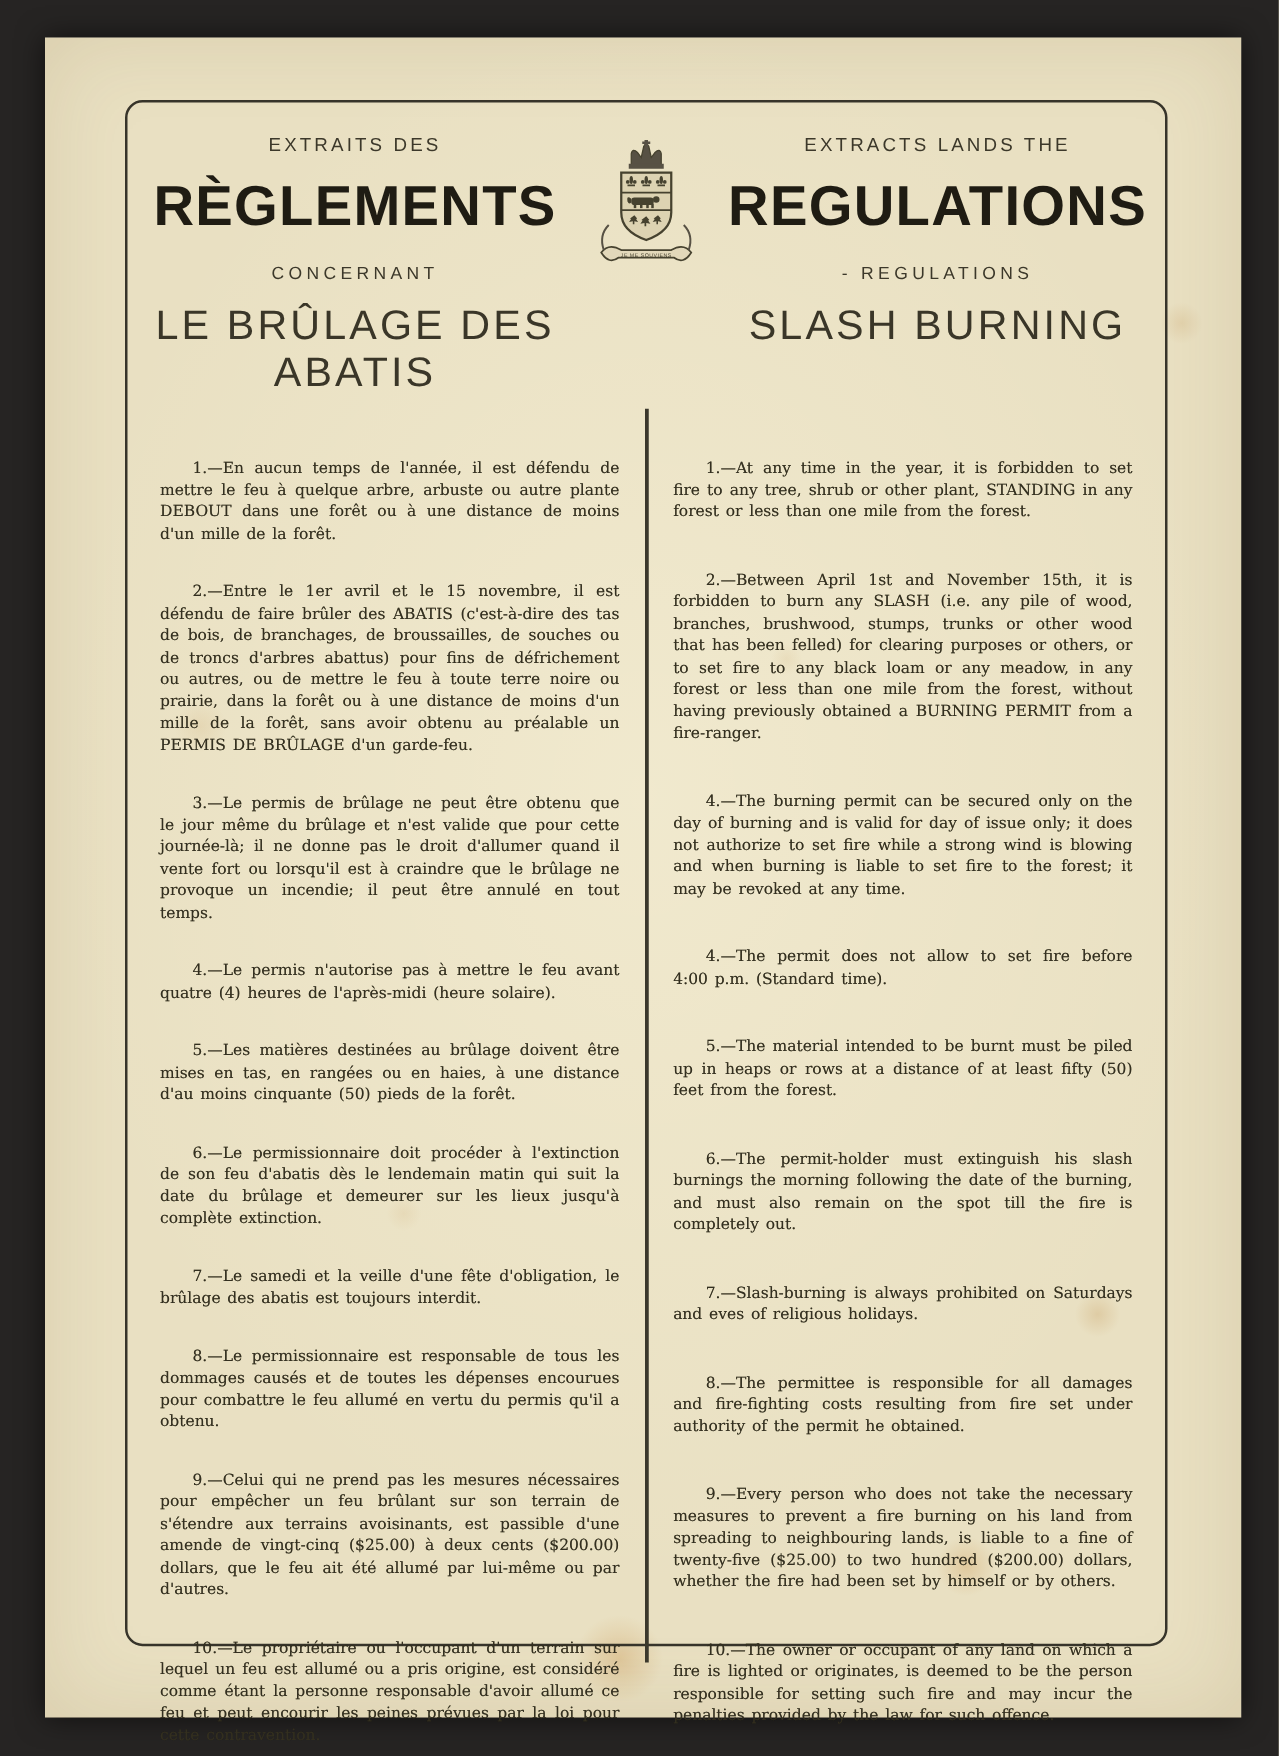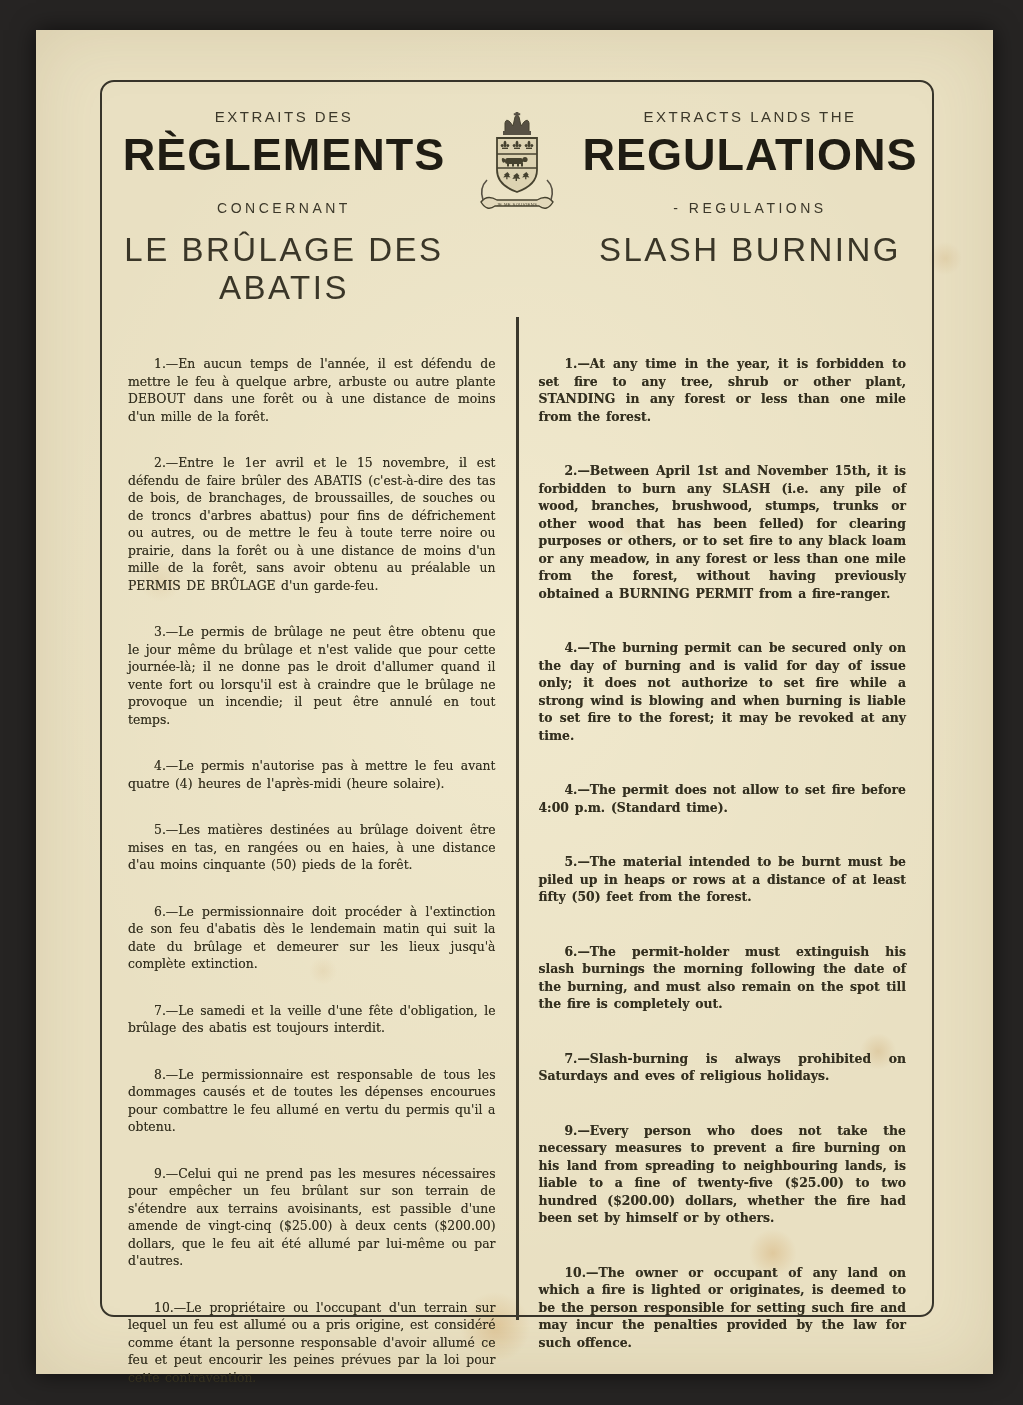--- a/index.html
+++ b/index.html
@@ -25,38 +25,38 @@
     box-shadow:0 0 22px rgba(0,0,0,.6), inset 0 0 70px rgba(120,90,40,.14);
   }
   .frame{
     position:absolute;left:64px;top:50px;width:830px;height:1233px;
     border:2px solid #37342a;border-radius:14px;
   }
   
   .header-row{display:flex;align-items:flex-start;padding:26px 8px 0;}
   .header-col{flex:1;text-align:center;color:#393527;}
   .crest-box{width:118px;display:flex;justify-content:center;padding-top:2px;}
-  .eyebrow{font-size:15px;letter-spacing:2.5px;font-weight:500;margin-bottom:7px;color:#3c382a;}
+  .eyebrow{font-size:15px;letter-spacing:2.5px;font-weight:500;margin-bottom:17px;color:#3c382a;}
   .big-title{font-size:45px;font-weight:700;letter-spacing:1px;color:#1f1c13;line-height:1.0;margin-bottom:23px;}
   .subline{font-size:14px;letter-spacing:3.5px;font-weight:500;margin-bottom:15px;color:#3c382a;}
   .subject{font-size:33px;letter-spacing:2.5px;font-weight:400;color:#3532256;color:#3a3628;}
   
   .main{display:flex;padding:0 26px;margin-top:6px;}
   .col{flex:1;display:flex;flex-direction:column;padding-top:42px;}
   .divider{width:3px;height:1003px;background:#3b382c;margin:4px 20px 0;flex:none;}
   .col p{
     margin:0 0 29px;
     text-align:justify;text-indent:26px;
     font-family:"DejaVu Serif",serif;
     font-size:12.4px;line-height:17.5px;
     color:#332f20;
     word-spacing:1.5px;
     text-shadow:0 0 .5px rgba(50,45,20,.55);
   }
-  .col.en p{margin-bottom:37px;font-weight:bold;}
+  .col.en p{margin-bottom:37px;}
   
   .footer{text-align:center;margin-top:14px;color:#45412f;}
   .footer .line1{font-size:17px;letter-spacing:2.5px;margin-bottom:10px;}
 </style>
 </head>
 <body>
 
 <div class="paper">
   <div class="frame">
 
@@ -153,20 +153,21 @@
       <div class="divider"></div>
 
       <section class="col en">
         <p>1.—At any time in the year, it is forbidden to set fire to any tree, shrub or other plant, STANDING in any forest or less than one mile from the forest.</p>
         <p>2.—Between April 1st and November 15th, it is forbidden to burn any SLASH (i.e. any pile of wood, branches, brushwood, stumps, trunks or other wood that has been felled) for clearing purposes or others, or to set fire to any black loam or any meadow, in any forest or less than one mile from the forest, without having previously obtained a BURNING PERMIT from a fire-ranger.</p>
         <p>4.—The burning permit can be secured only on the day of burning and is valid for day of issue only; it does not authorize to set fire while a strong wind is blowing and when burning is liable to set fire to the forest; it may be revoked at any time.</p>
         <p>4.—The permit does not allow to set fire before 4:00 p.m. (Standard time).</p>
         <p>5.—The material intended to be burnt must be piled up in heaps or rows at a distance of at least fifty (50) feet from the forest.</p>
         <p>6.—The permit-holder must extinguish his slash burnings the morning following the date of the burning, and must also remain on the spot till the fire is completely out.</p>
         <p>7.—Slash-burning is always prohibited on Saturdays and eves of religious holidays.</p>
+        <p>8.—The permittee is responsible for all damages and fire-fighting costs resulting from fire set under authority of the permit he obtained.</p>
         <p>9.—Every person who does not take the necessary measures to prevent a fire burning on his land from spreading to neighbouring lands, is liable to a fine of twenty-five ($25.00) to two hundred ($200.00) dollars, whether the fire had been set by himself or by others.</p>
         <p>10.—The owner or occupant of any land on which a fire is lighted or originates, is deemed to be the person responsible for setting such fire and may incur the penalties provided by the law for such offence.</p>
         <div class="footer">
           <div class="line1">DEPARTMENT OF LANDS AND FORESTS</div>
 
         </div>
       </section>
 
     </div>
   </div>

